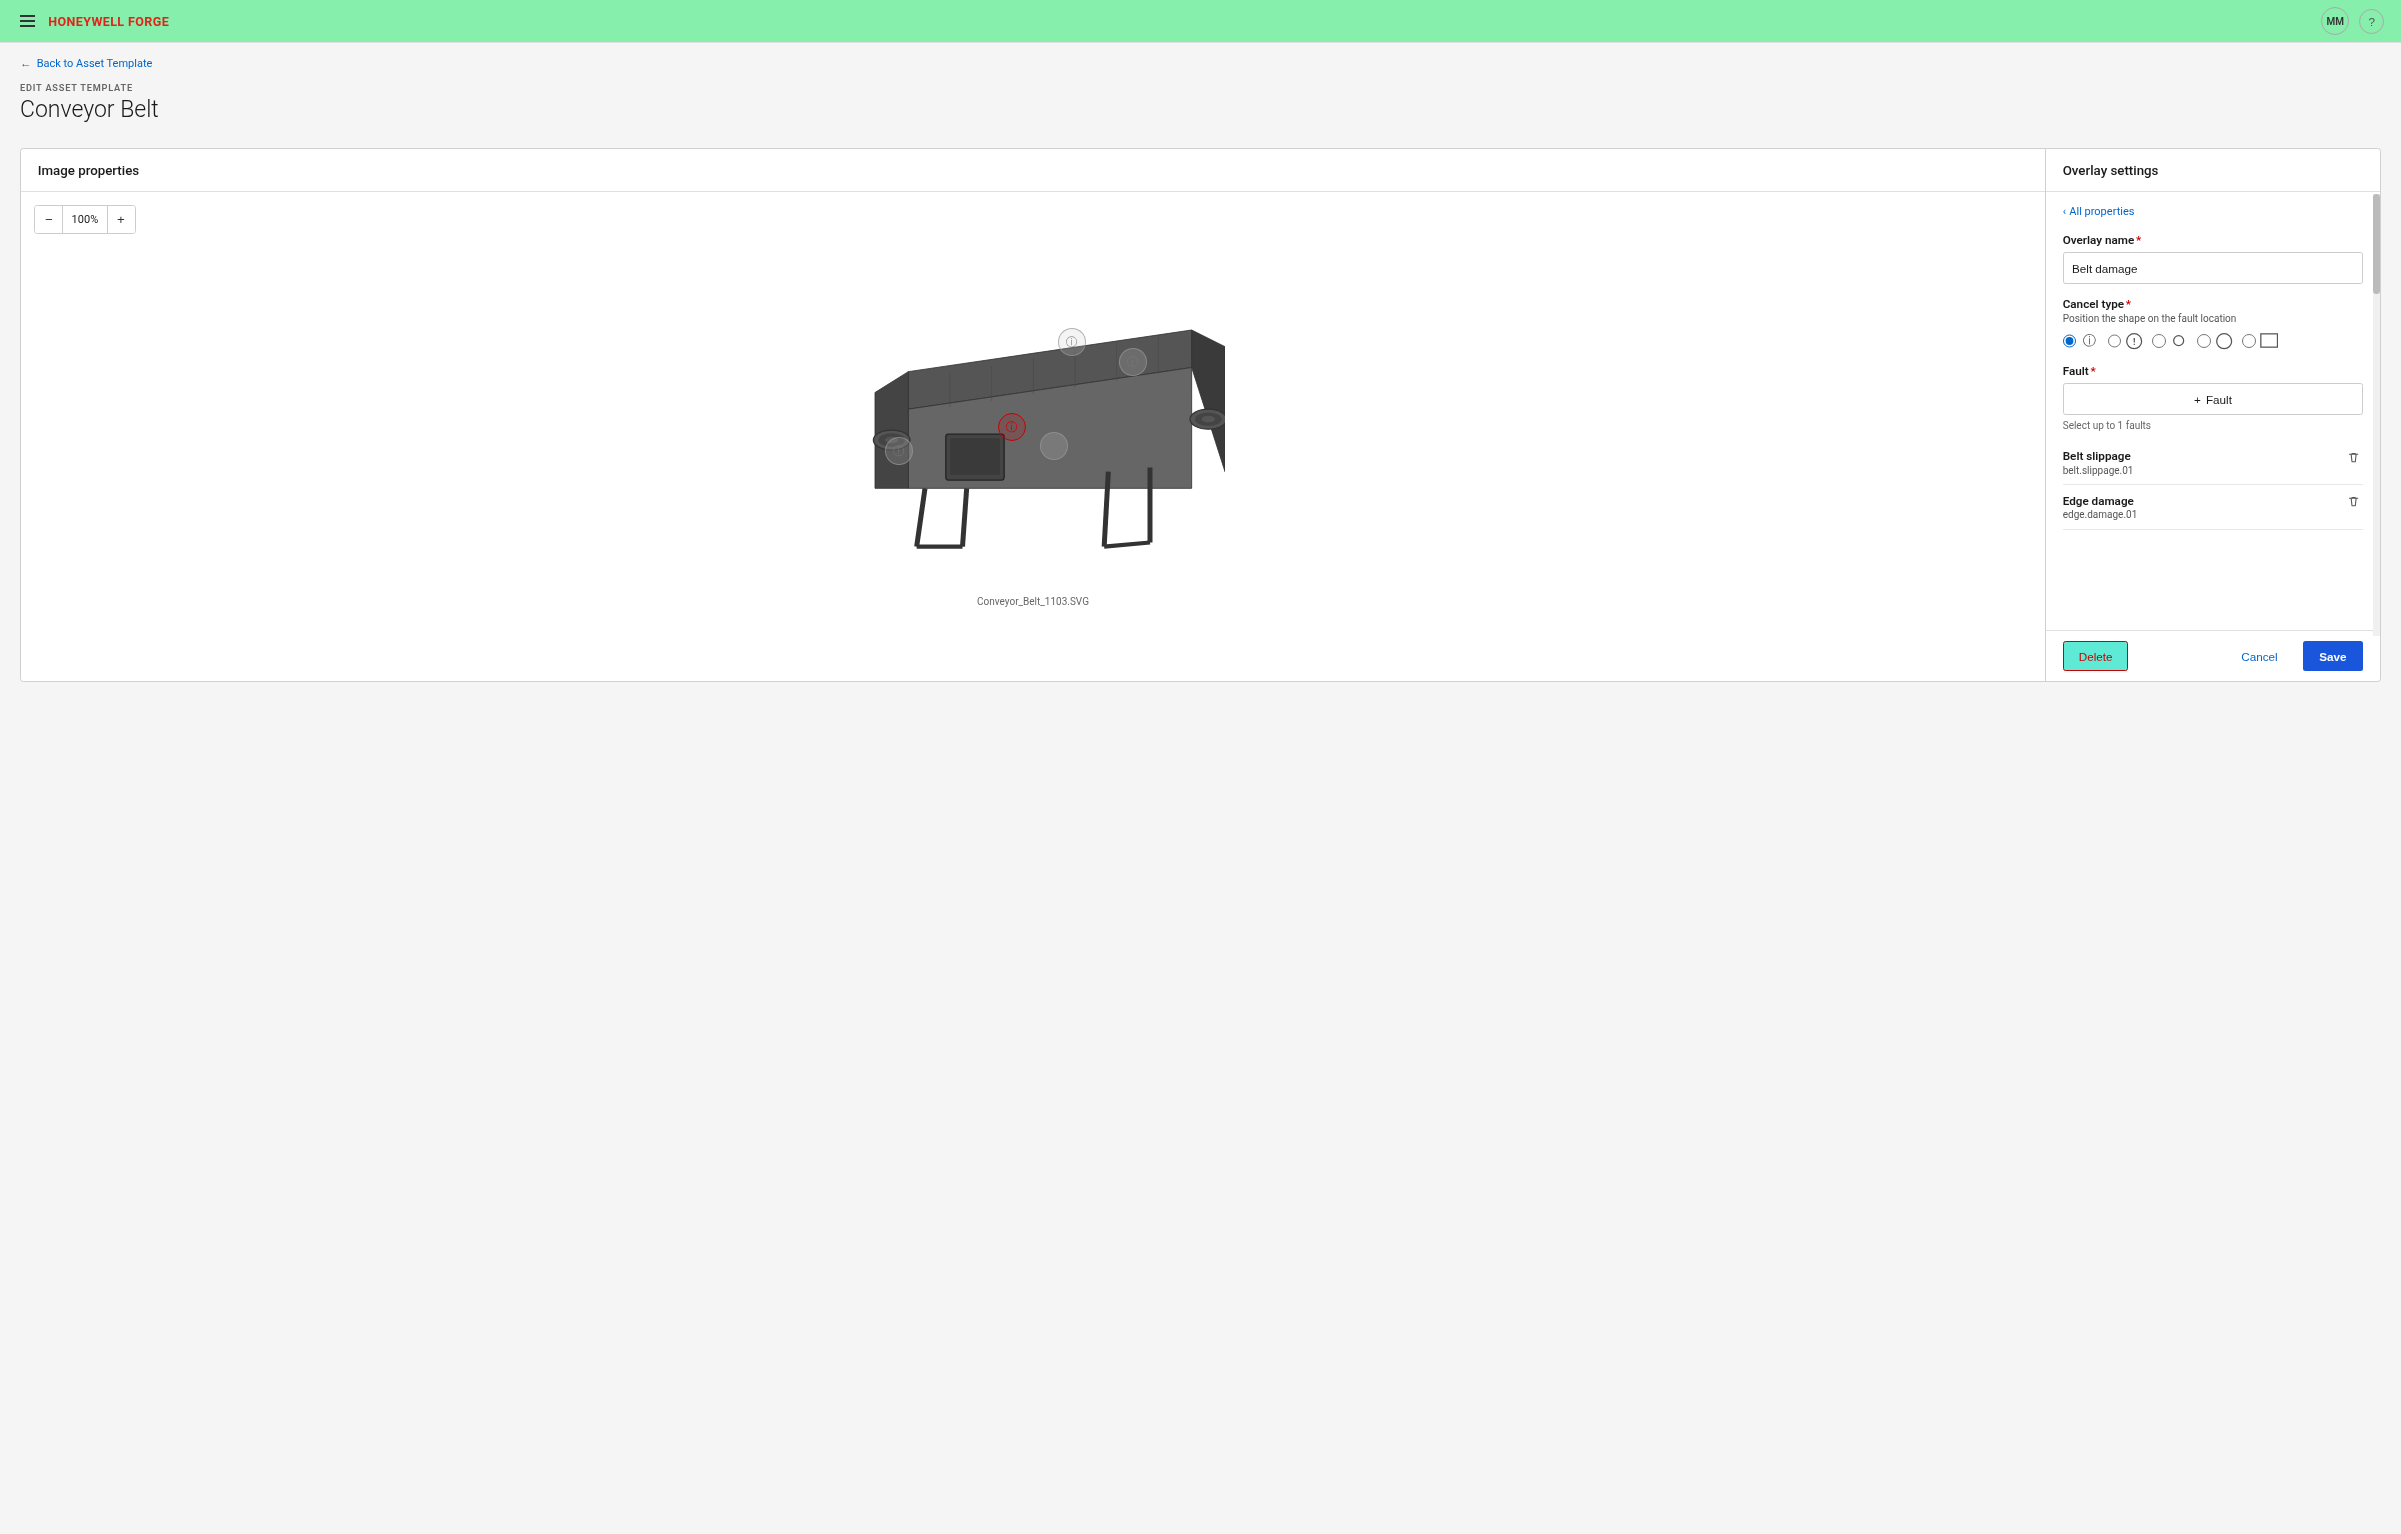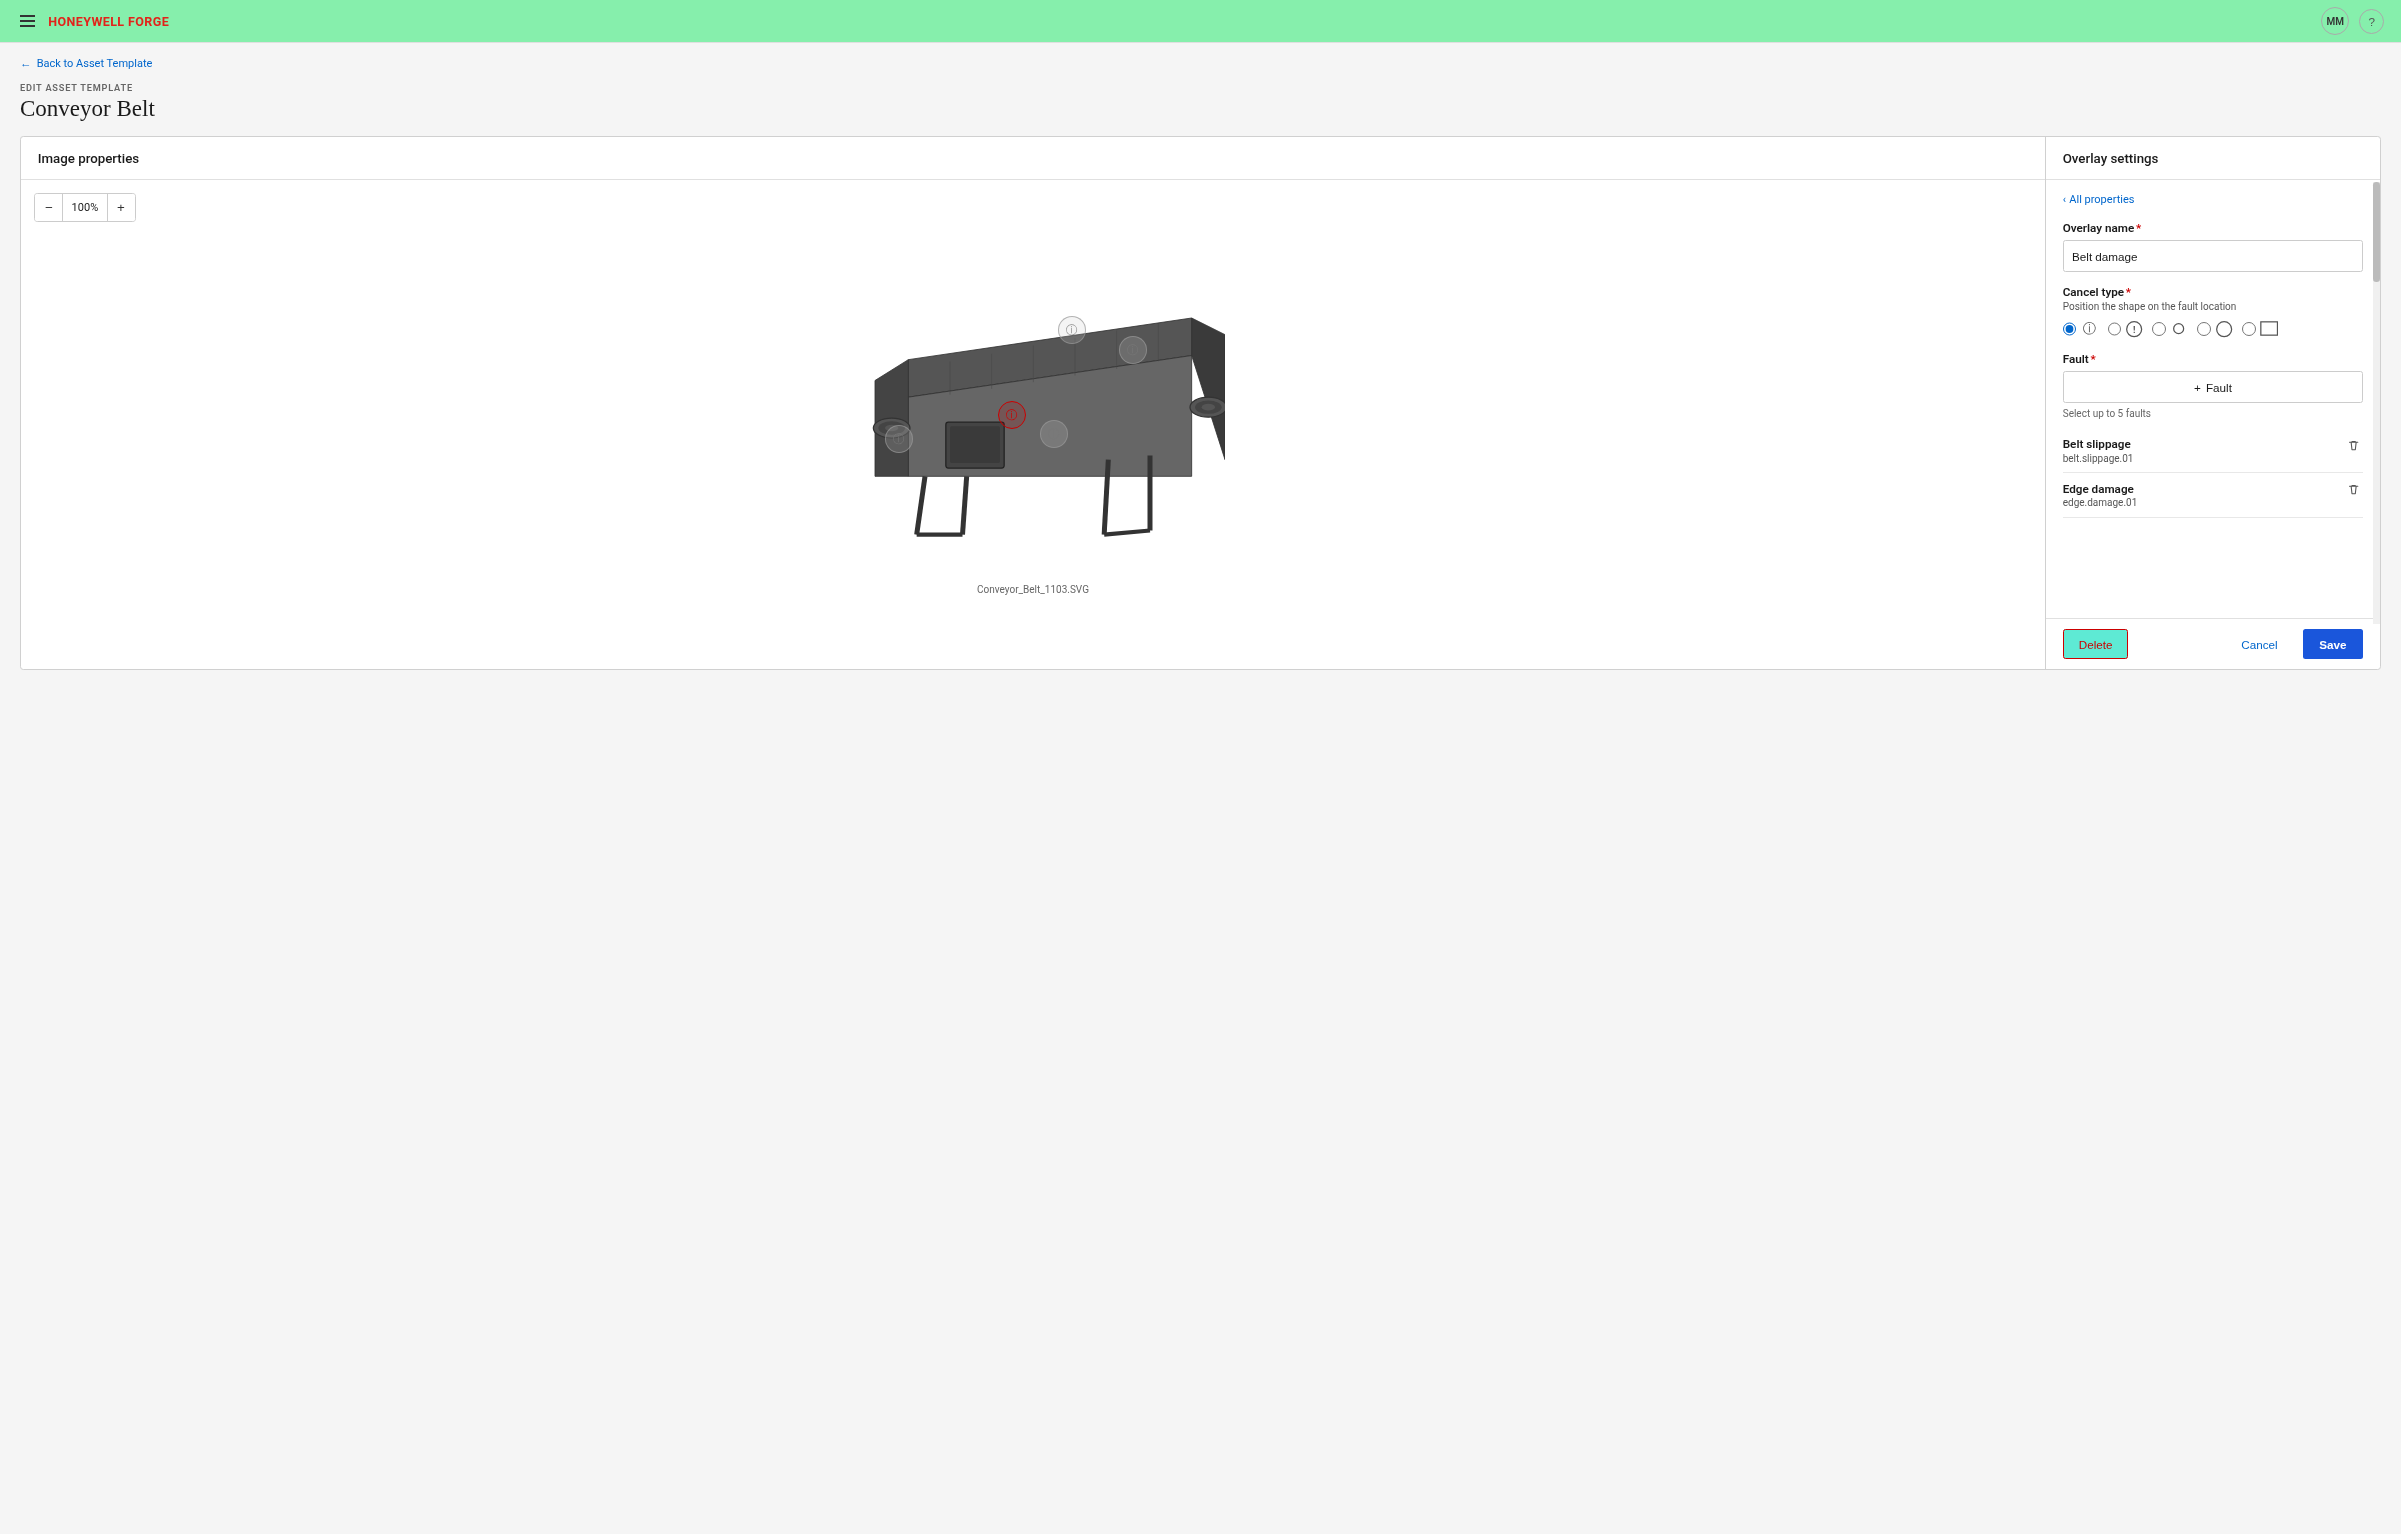--- a/index.html
+++ b/index.html
@@ -97,22 +97,21 @@
       font-weight: 600;
       letter-spacing: 0.8px;
       color: #666;
       text-transform: uppercase;
       margin-bottom: 3.3px;
     }
     .page-title {
       font-size: 23px;
       font-weight: 300;
       color: #1a1a1a;
-      margin-bottom: 14px;
-      font-family: Liberation Serif, serif;
+      margin-bottom: 25px;
     }
     
     .main-card {
       display: flex;
       border: 0.8px solid #d0d0d0;
       border-radius: 3.3px;
       background: #fff;
       overflow: hidden;
       min-height: 534px;
     }
@@ -581,21 +580,21 @@
           </label>
         </div>
 
         <div class="section-label">
           <span>Fault</span><span class="required-star">*</span>
         </div>
         <button class="fault-add-btn">
           <span>+</span>
           <span>Fault</span>
         </button>
-        <div class="fault-hint">Select up to 5 faults</div>
+        <div class="fault-hint">Select up to 1 faults</div>
 
         
         <div class="fault-item">
           <div class="fault-item-info">
             <div class="fault-name">Belt slippage</div>
             <div class="fault-code">belt.slippage.01</div>
           </div>
           <button class="delete-btn">
             <svg width="13.3" height="13.3" viewBox="0 0 16 16" fill="none" xmlns="http://www.w3.org/2000/svg">
               <path d="M3 4h10M6 4V3h4v1M5 4l1 9h4l1-9" stroke="#555" stroke-width="1.3" stroke-linecap="round" stroke-linejoin="round"></path>

